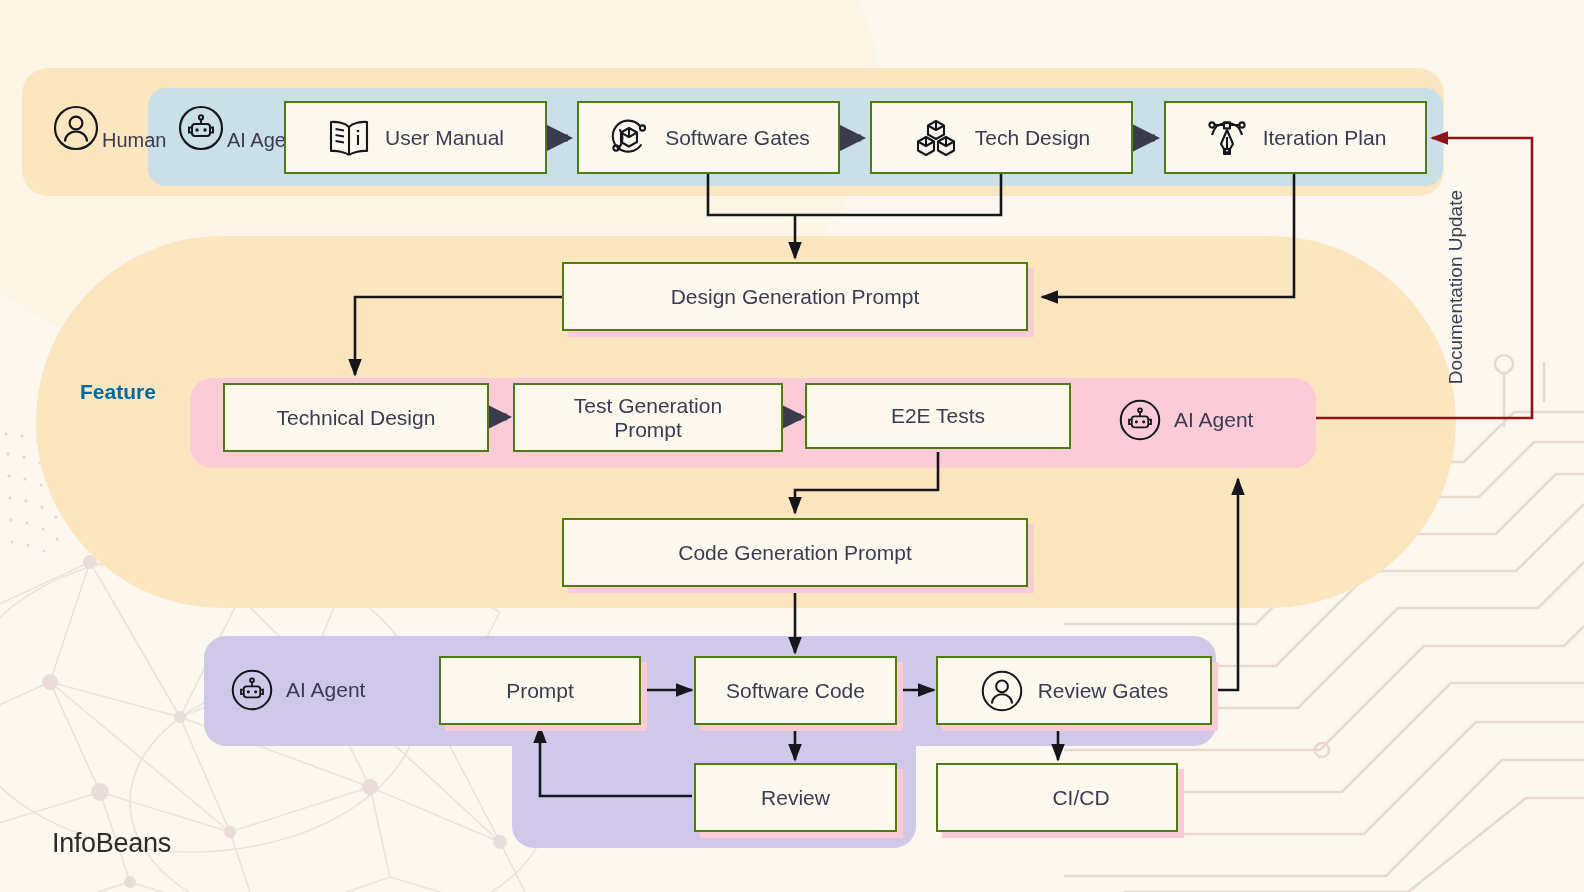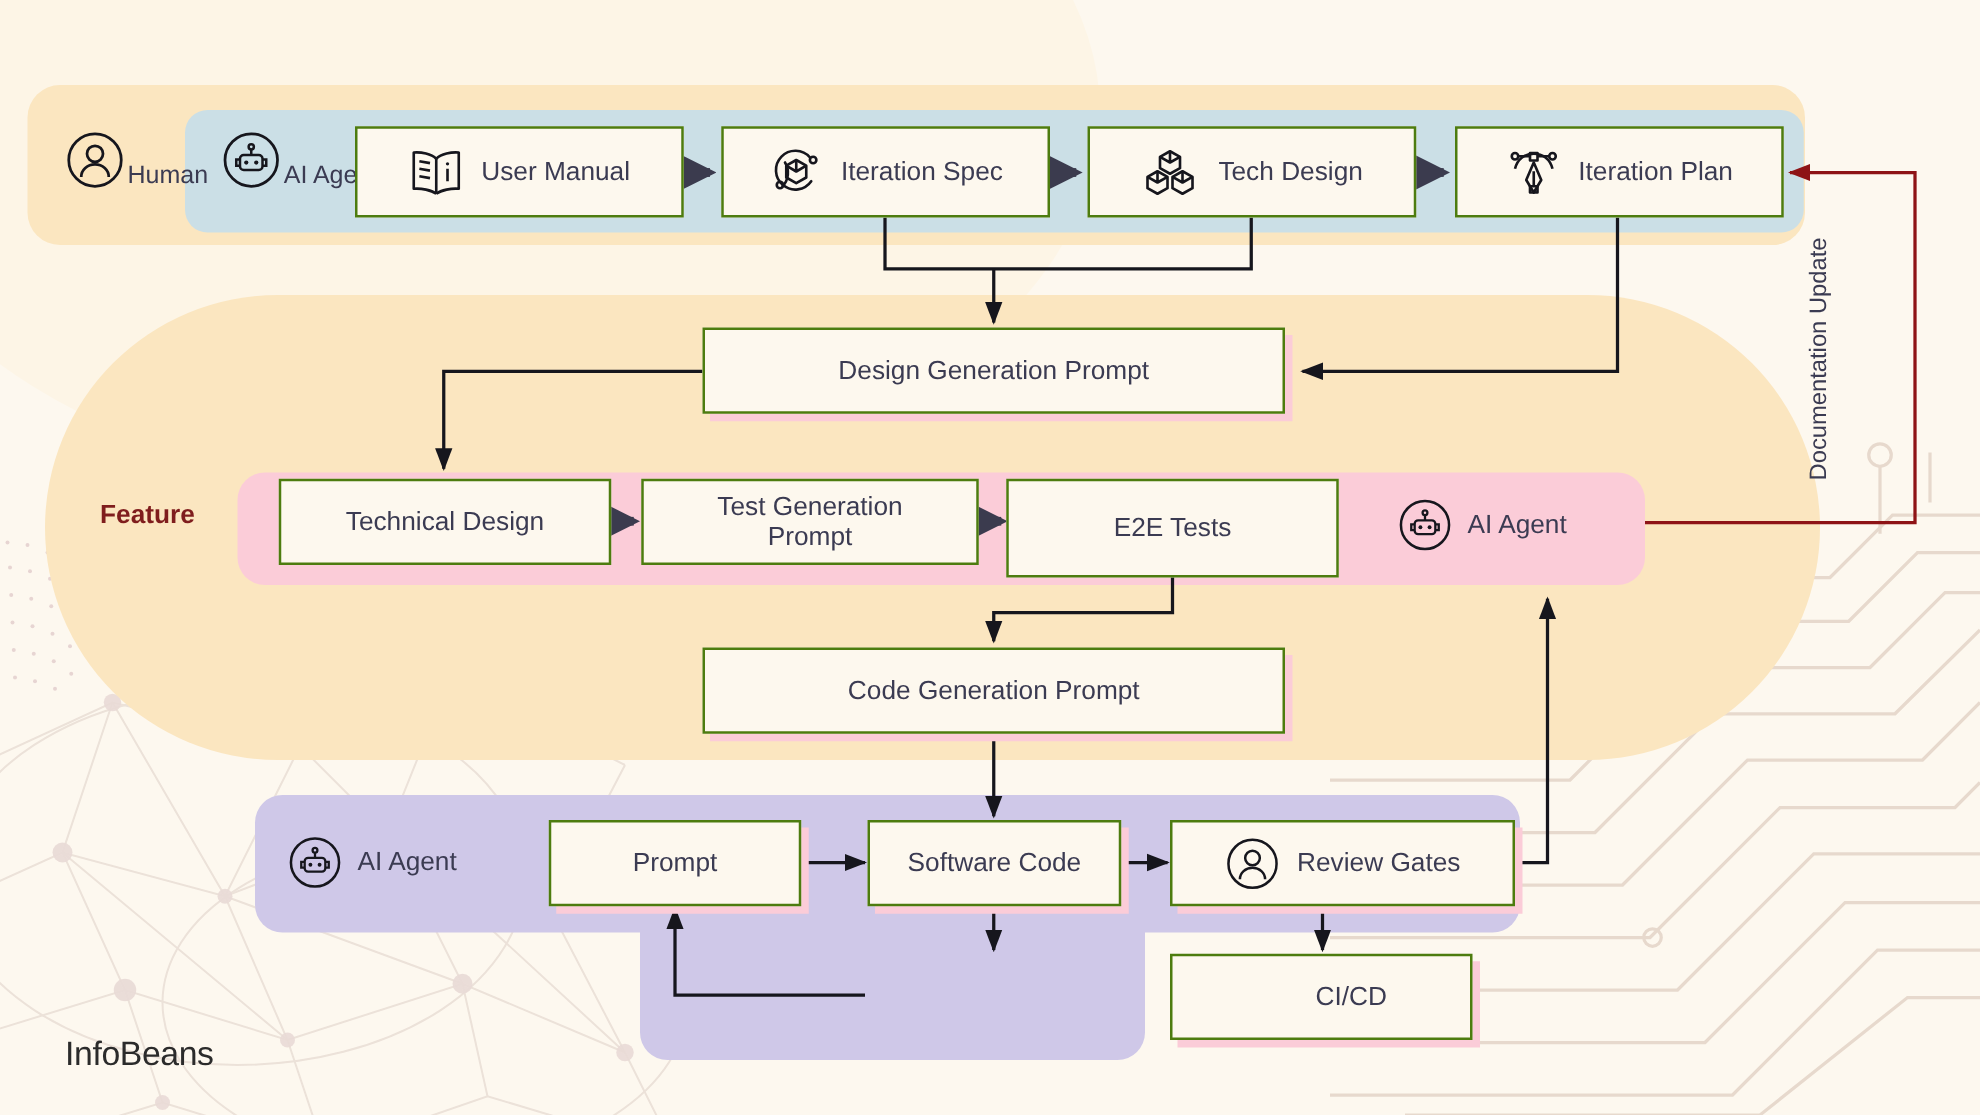--- a/index.html
+++ b/index.html
@@ -119,23 +119,23 @@
     flex-direction: row;
     align-items: center;
     gap: 12px;
     color: #3b3b52;
     font-size: 21px;
   }
 
   
   .feature-label {
     position: absolute;
-    left: 80px; top: 400px;
+    left: 80px; top: 380px;
     font-size: 21px; font-weight: bold;
-    color: #7f1d1d;
+    color: #0369a1;
   }
   .doc-label {
     position: absolute;
     left: 1444px; top: 190px;
     width: 54px;
     font-size: 19px;
     color: #3b3b52;
     text-align: center;
     transform-origin: center center;
     writing-mode: vertical-rl;
@@ -374,21 +374,21 @@
     <svg class="ico" width="44" height="42" viewBox="0 0 44 42">
       <g fill="none" stroke="#16161d" stroke-width="2.1" stroke-linejoin="round">
         <path d="M22 11 L30 15.5 L30 25 L22 29.5 L14 25 L14 15.5 Z"></path>
         <path d="M22 11 L22 20.2 L30 15.5 M22 20.2 L14 15.5"></path>
         <path d="M33 9 A15.5 15.5 0 1 0 34 28" stroke-linecap="round"></path>
         <path d="M11 32 A15.5 15.5 0 0 0 13 13" stroke-linecap="round"></path>
         <circle cx="35.5" cy="11" r="2.6"></circle>
         <circle cx="9" cy="31" r="2.6"></circle>
       </g>
     </svg>
-    <span class="lbl">Iteration Spec</span>
+    <span class="lbl">Software Gates</span>
   </div>
 
   <div class="node no-shadow" style="left:870px; top:101px; width:263px; height:73px;gap:16px;">
     <svg class="ico" width="46" height="44" viewBox="0 0 46 44">
       <g fill="none" stroke="#16161d" stroke-width="2.1" stroke-linejoin="round">
         <path d="M23 5 L31 9.5 L31 18.5 L23 23 L15 18.5 L15 9.5 Z"></path>
         <path d="M23 5 L23 14 L31 9.5 M23 14 L15 9.5"></path>
         <path d="M13 21 L21 25.5 L21 34.5 L13 39 L5 34.5 L5 25.5 Z"></path>
         <path d="M13 21 L13 30 L21 25.5 M13 30 L5 25.5"></path>
         <path d="M33 21 L41 25.5 L41 34.5 L33 39 L25 34.5 L25 25.5 Z"></path>
@@ -422,21 +422,21 @@
 
   <div class="node no-shadow" style="left:223px; top:383px; width:266px; height:69px;">
     <span class="lbl">Technical Design</span>
   </div>
 
   <div class="node no-shadow" style="left:513px; top:383px; width:270px; height:69px;">
     <span class="lbl">Test Generation
 Prompt</span>
   </div>
 
-  <div class="node no-shadow" style="left:805px; top:383px; width:266px; height:79px;">
+  <div class="node no-shadow" style="left:805px; top:383px; width:266px; height:66px;">
     <span class="lbl">E2E Tests</span>
   </div>
 
   <div class="chip-h" style="left:1118px; top:398px;">
     <svg class="ico" width="44" height="44" viewBox="0 0 48 48">
       <circle cx="24" cy="24" r="21" fill="none" stroke="#16161d" stroke-width="2.2"></circle>
       <rect x="15" y="20" width="18" height="12" rx="3" fill="none" stroke="#16161d" stroke-width="2"></rect>
       <circle cx="20" cy="26" r="1.7" fill="#16161d"></circle>
         <circle cx="28" cy="26" r="1.7" fill="#16161d"></circle>
       <path d="M24 20 L24 15" stroke="#16161d" stroke-width="2"></path>
@@ -475,20 +475,23 @@
 
   <div class="node" style="left:936px; top:656px; width:276px; height:69px;">
     <svg class="ico" width="44" height="44" viewBox="0 0 48 48">
       <circle cx="24" cy="24" r="21" fill="none" stroke="#16161d" stroke-width="2.2"></circle>
       <circle cx="24" cy="19" r="6.4" fill="none" stroke="#16161d" stroke-width="2.2"></circle>
       <path d="M13 37.5 a11 10 0 0 1 22 0" fill="none" stroke="#16161d" stroke-width="2.2"></path>
     </svg>
     <span class="lbl">Review Gates</span>
   </div>
 
+  <div class="node" style="left:694px; top:763px; width:203px; height:69px;">
+    <span class="lbl">Review</span>
+  </div>
 
   <div class="node" style="left:936px; top:763px; width:242px; height:69px;padding-left:48px;">
     <span class="lbl">CI/CD</span>
   </div>
 
   <div class="doc-label">Documentation
 Update</div>
 
   <div class="logo">InfoBeans</div>
 

